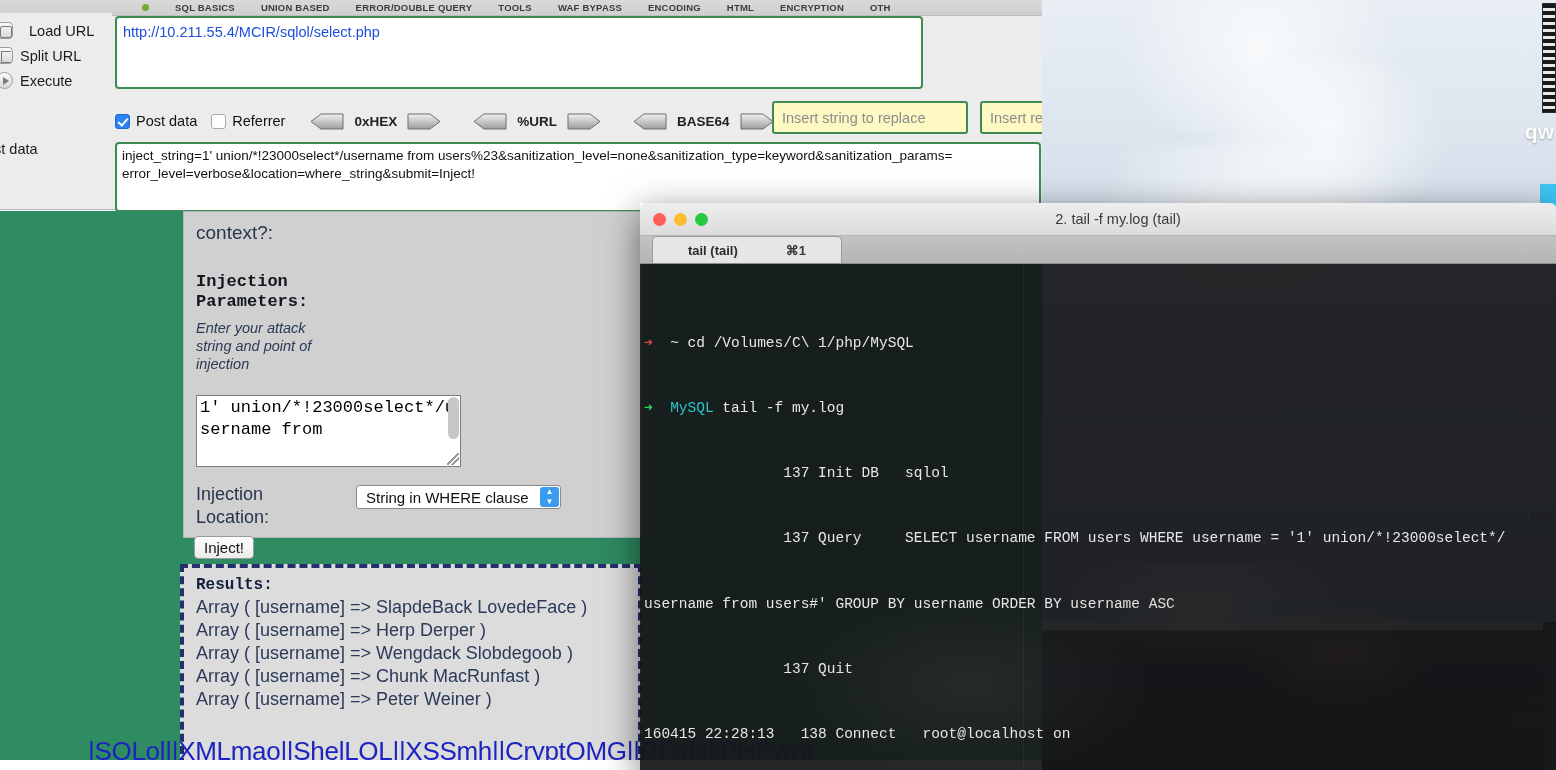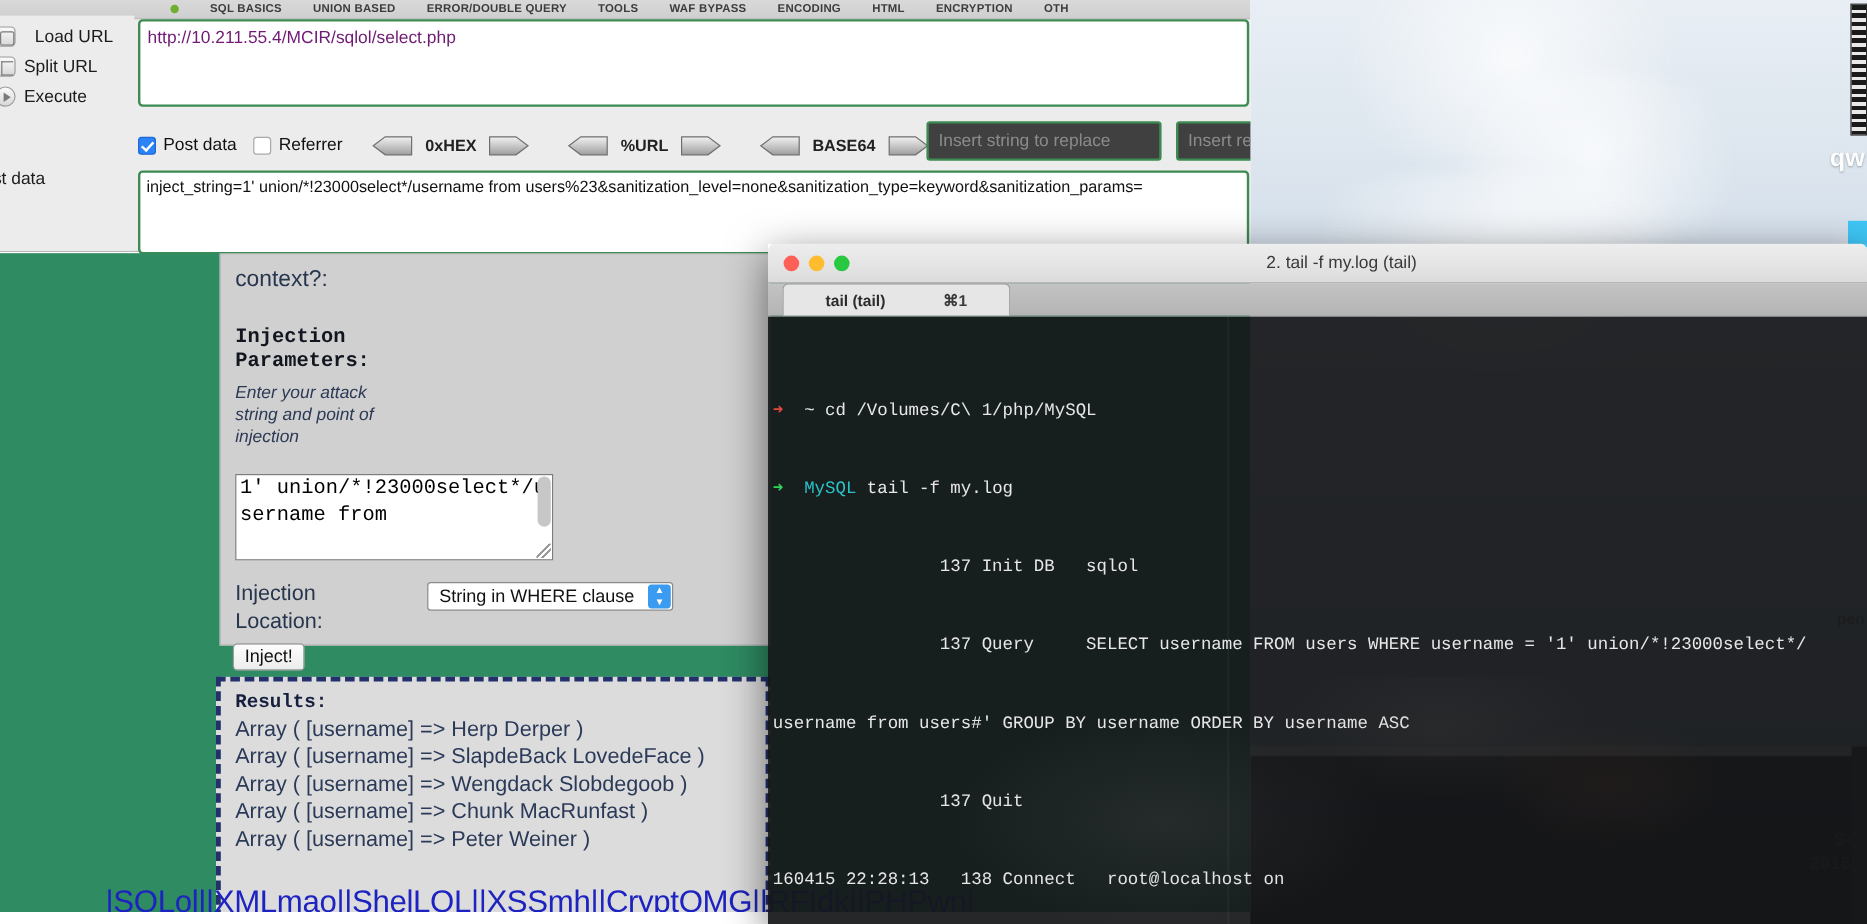--- a/index.html
+++ b/index.html
@@ -109,23 +109,23 @@
     border-left:6px solid #7b7b7b; border-top:4px solid transparent;
     border-bottom:4px solid transparent;
   }
   #hb-left .lbl { font-size:14.5px; color:#1b1b1b; }
   #hb-left .postlbl {
     font-size:14.5px; color:#1b1b1b; position:absolute;
     left:-14px; top:128px;
   }
 
   #url-box {
-    position:absolute; left:115px; top:16px; width:926px; height:73px;
+    position:absolute; left:115px; top:16px; width:808px; height:73px;
     background:#fff; border:2px solid #3d8b52; border-radius:4px;
-    padding:5px 6px; font-size:14.5px; color:#701a75; line-height:1.35;
+    padding:5px 6px; font-size:14.5px; color:#1d4ed8; line-height:1.35;
     overflow:hidden; white-space:pre-wrap;
   }
 
   #opts-row {
     position:absolute; left:115px; top:105px; height:32px;
     display:flex; align-items:center; gap:0;
   }
   .cbx {
     width:15px; height:15px; border-radius:3px; flex:none;
     border:1px solid #a8a8a8; background:#fff;
@@ -134,21 +134,21 @@
   .cbx.on::after{
     content:""; position:absolute; left:4px; top:1px; width:4px; height:8px;
     border:solid #fff; border-width:0 2px 2px 0; transform:rotate(42deg);
   }
   .cbx-lbl { font-size:14.5px; color:#111; margin:0 14px 0 6px; }
   .encgrp { display:flex; align-items:center; margin-left:10px; }
   .arrow { width:36px; height:19px; flex:none; }
   .enc-name { font-size:13.5px; font-weight:bold; color:#222; margin:0 9px; }
 
   .repl {
-    height:33px; background:#404040; border:2px solid #3d8b52; border-radius:3px;
+    height:33px; background:#fef9c3; border:2px solid #3d8b52; border-radius:3px;
     display:flex; align-items:center; padding:0 8px;
     font-size:14.5px; color:#8b8b8b;
     position:absolute; top:101px; overflow:hidden; white-space:nowrap;
   }
   #repl1 { left:772px; width:196px; }
   #repl2 { left:980px; width:120px; }
 
   #post-box {
     position:absolute; left:115px; top:142px; width:926px; height:70px;
     background:#fff; border:2px solid #3d8b52; border-radius:4px;
@@ -395,20 +395,21 @@
 
     <div class="repl" id="repl1">
       <span>Insert string to replace</span>
     </div>
     <div class="repl" id="repl2">
       <span>Insert re</span>
     </div>
 
     <div id="post-box">
       <div>inject_string=1' union/*!23000select*/username from users%23&amp;sanitization_level=none&amp;sanitization_type=keyword&amp;sanitization_params=</div>
+      <div>error_level=verbose&amp;location=where_string&amp;submit=Inject!</div>
     </div>
   </div>
 
   <div id="page">
 
     <div id="panel">
       <div class="q">context?:</div>
       <h3>
         <span>Injection</span><br>
         <span>Parameters:</span>
@@ -431,22 +432,22 @@
           </div>
         </div>
       </div>
       <div style="margin-left:-2px;">
         <span id="inject-btn">Inject!</span>
       </div>
     </div>
 
     <div id="results">
       <div class="rtitle">Results:</div>
+      <div class="rline">Array ( [username] =&gt; SlapdeBack LovedeFace )</div>
       <div class="rline">Array ( [username] =&gt; Herp Derper )</div>
-      <div class="rline">Array ( [username] =&gt; SlapdeBack LovedeFace )</div>
       <div class="rline">Array ( [username] =&gt; Wengdack Slobdegoob )</div>
       <div class="rline">Array ( [username] =&gt; Chunk MacRunfast )</div>
       <div class="rline">Array ( [username] =&gt; Peter Weiner )</div>
     </div>
 
     <div id="footer">|<a href="#">SQLol</a>||<a href="#">XMLmao</a>||<a href="#">ShelLOL</a>||<a href="#">XSSmh</a>||<a href="#">CryptOMG</a>||<a href="#">RFIdk</a>||<a href="#">PHPwn</a>|</div>
   </div>
 </div>
 
 <div id="term">

